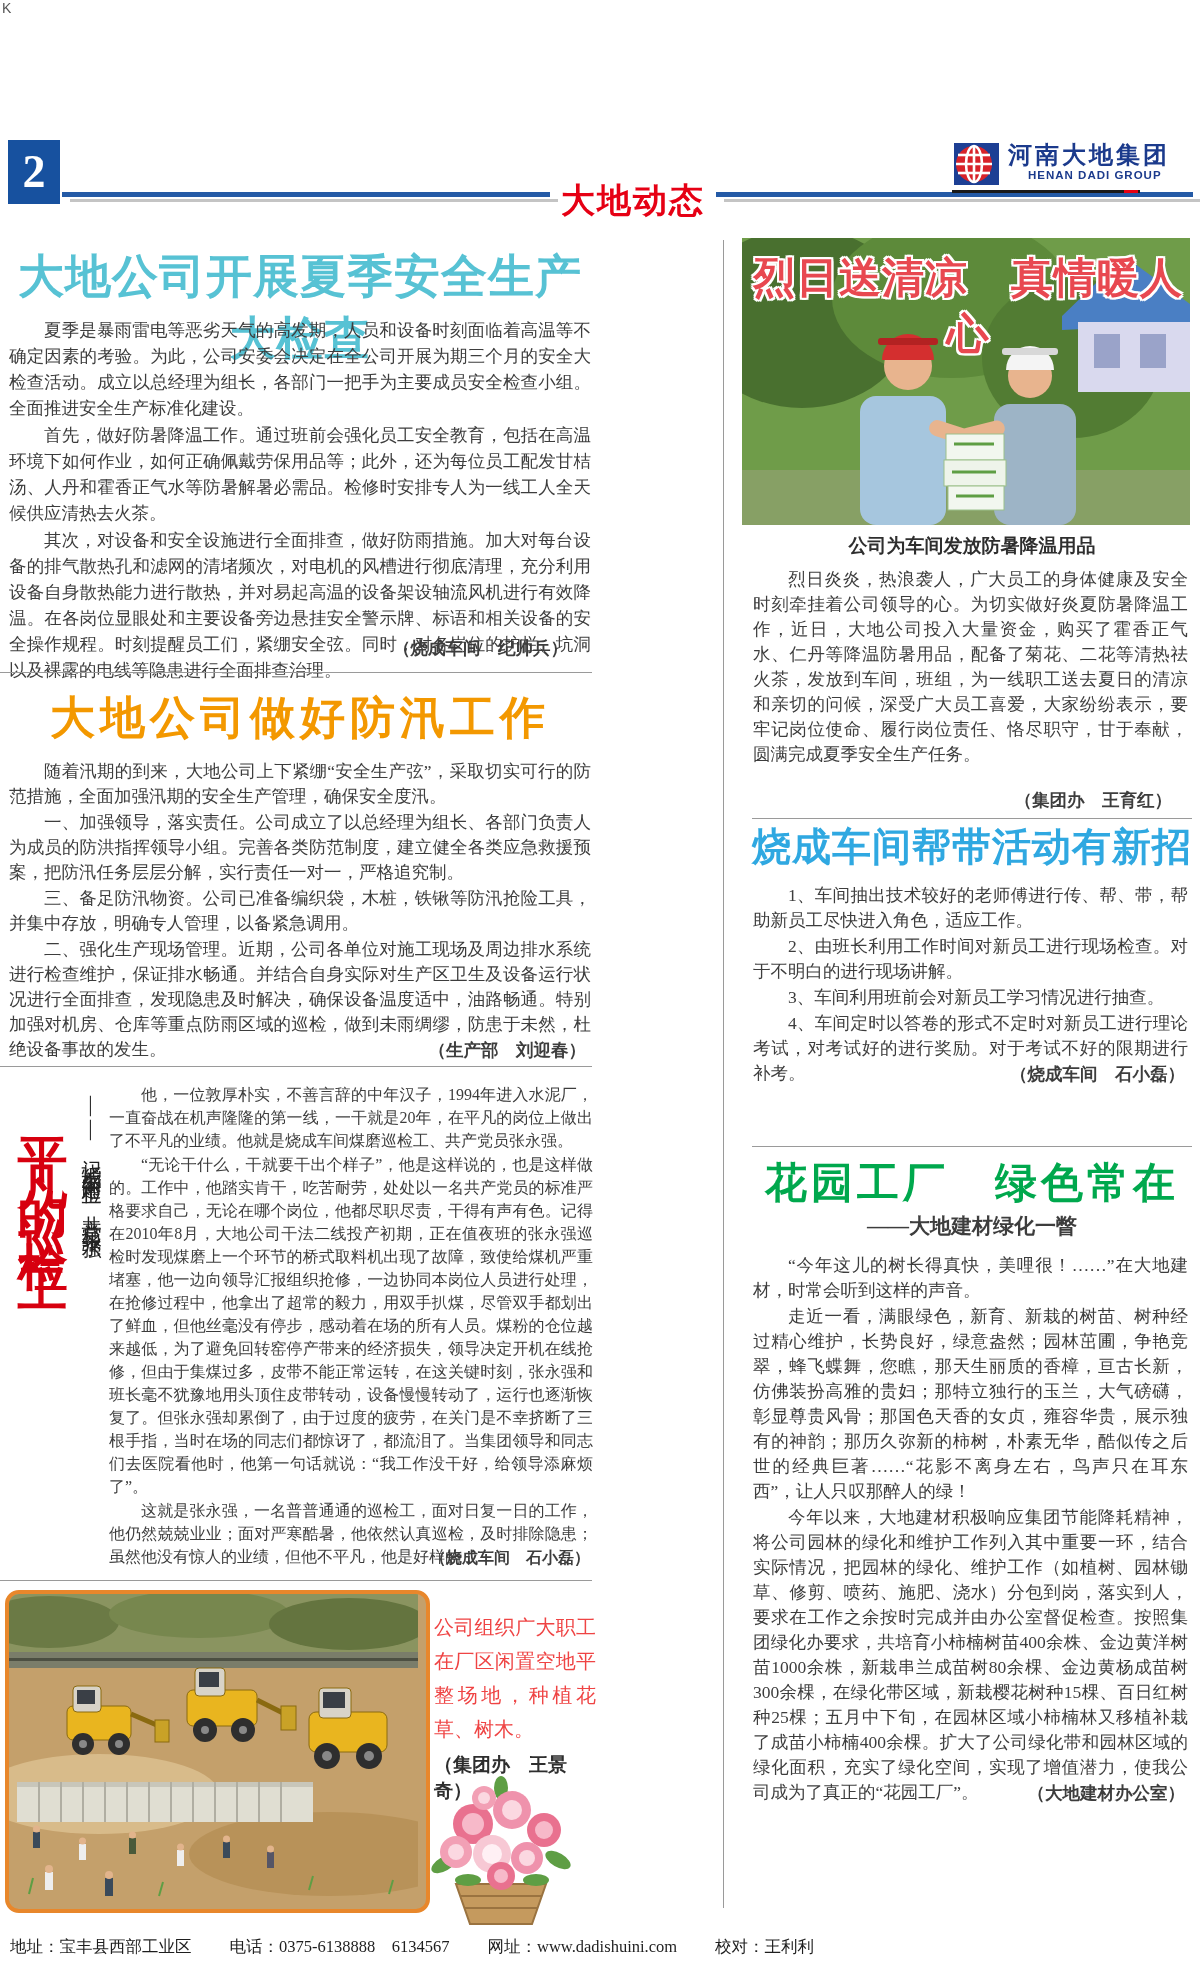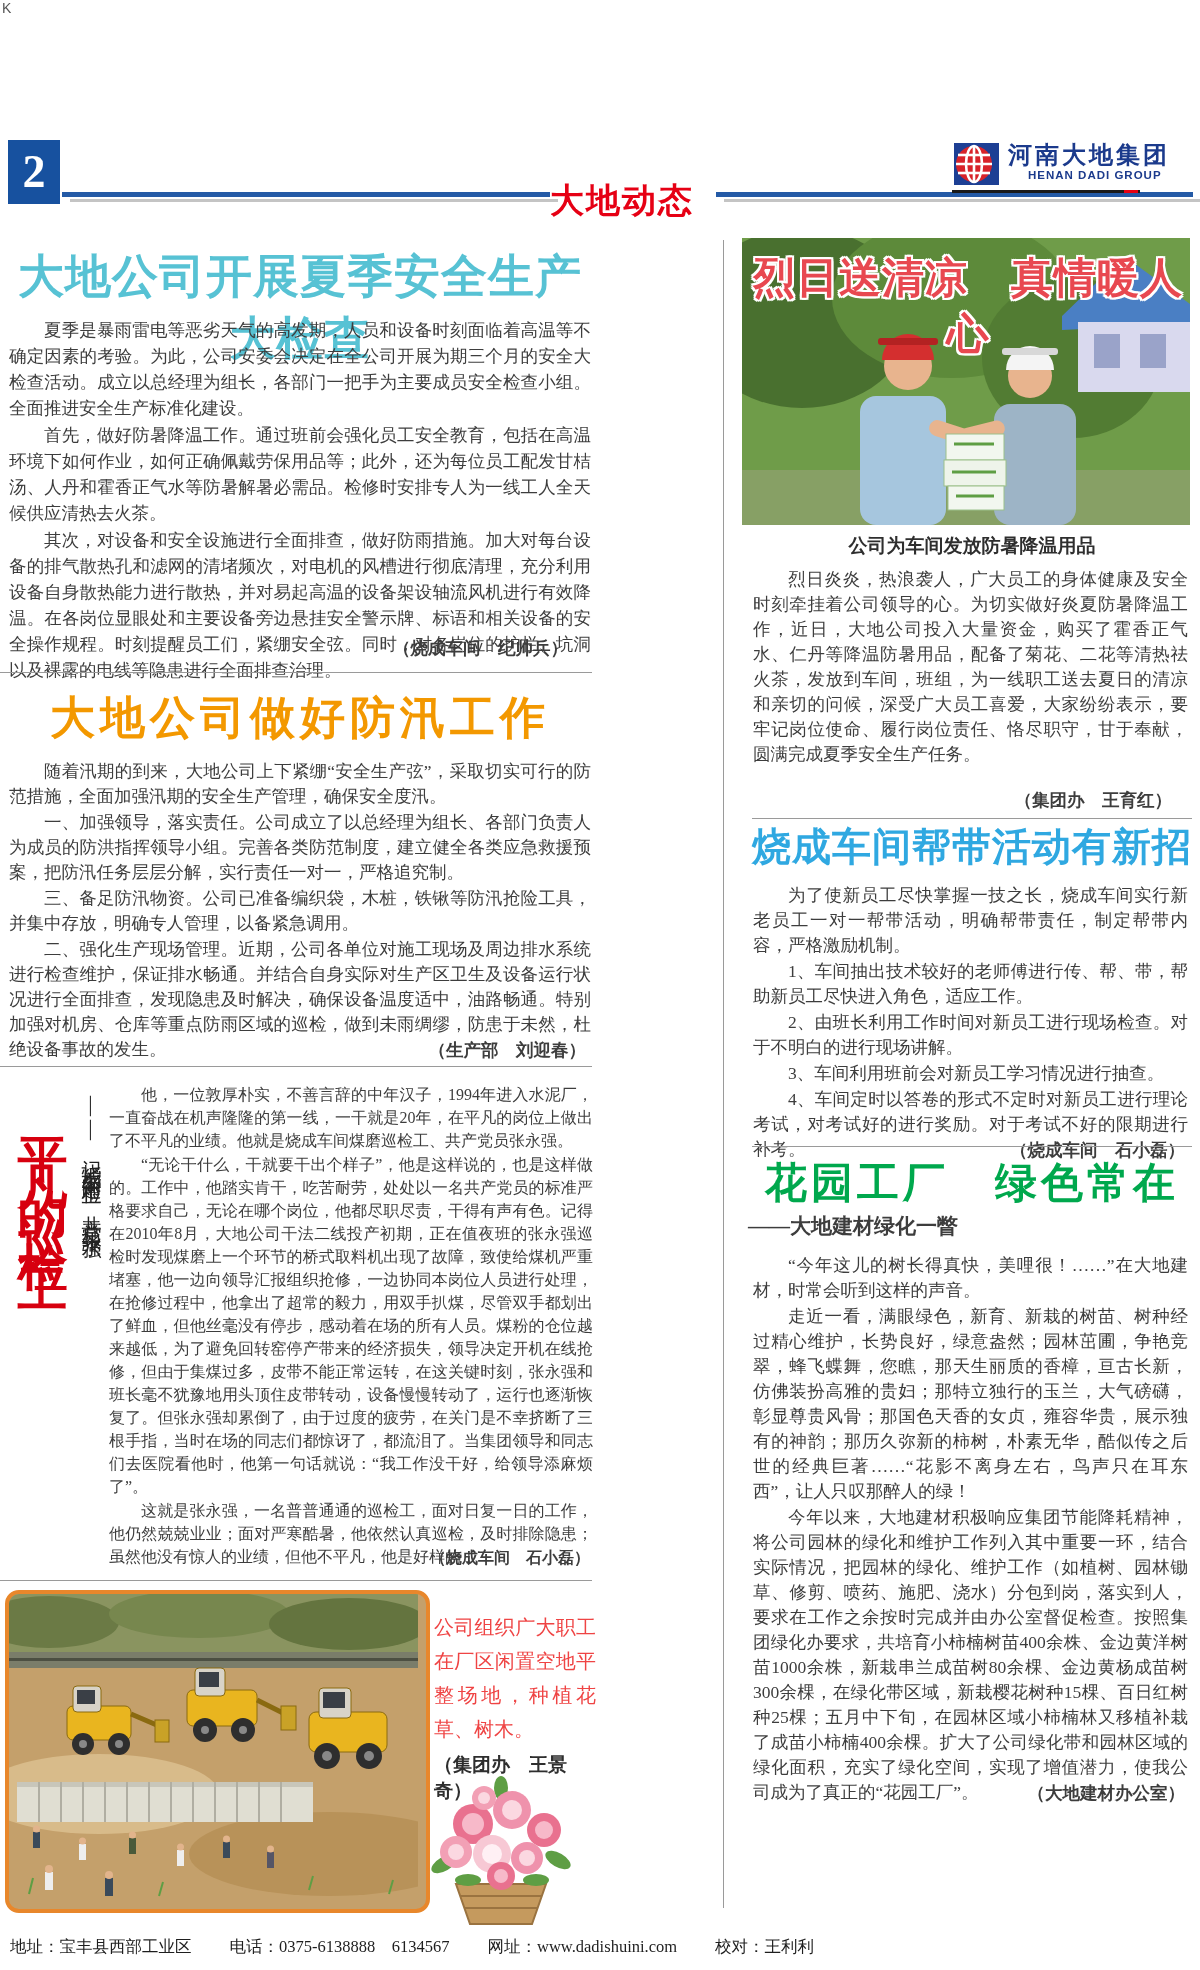--- a/index.html
+++ b/index.html
@@ -7,21 +7,21 @@
         font-family:"Liberation Serif",serif;color:#3d3d3d;}
   .abs{position:absolute;}
   
   #corner-k{left:2px;top:0;font:14px "Liberation Sans",sans-serif;color:#555;}
   #pagenum{left:8px;top:140px;width:52px;height:64px;background:#17519F;}
   #pagenum span{display:block;text-align:center;font:bold 46px/64px "Liberation Serif",serif;color:#fff;}
   .rule{height:5px;background:#245AA6;}
   .rule .gray{position:absolute;left:8px;top:7px;width:100%;height:3px;background:#C4C4C4;}
   #rule-left{left:62px;top:192px;width:488px;}
   #rule-right{left:716px;top:192px;width:477px;}
-  #section-title{left:550px;top:178px;width:166px;text-align:left;
+  #section-title{left:550px;top:178px;width:166px;text-align:center;
       font:bold 34px "Liberation Sans",sans-serif;color:#E60014;letter-spacing:2px;}
   #logo{left:952px;top:142px;display:flex;align-items:flex-start;gap:8px;}
   #logo .cn{font:bold 24px/26px "Liberation Sans",sans-serif;color:#1B3A8C;letter-spacing:3px;}
   #logo .en{font:bold 11.5px/14px "Liberation Sans",sans-serif;color:#1B3A8C;letter-spacing:1px;padding-left:20px;}
   #logo-underline{left:952px;top:190px;width:188px;height:3px;background:#1a1a1a;}
   #logo-reddash{left:1124px;top:190px;width:14px;height:3px;background:#E60012;}
   
   .hdiv{height:1px;background:#9a9a9a;}
   .vdiv{width:1px;background:#9a9a9a;}
   
@@ -30,21 +30,21 @@
   #t-flood{left:8px;top:688px;width:584px;text-align:center;
       font:bold 45px "Liberation Sans",sans-serif;color:#F39800;letter-spacing:5px;}
   #t-cool{left:750px;top:250px;width:436px;text-align:center;
       font:900 42px "Liberation Sans",sans-serif;color:#E84850;letter-spacing:1px;
       text-shadow:2px 0 0 #fff,-2px 0 0 #fff,0 2px 0 #fff,0 -2px 0 #fff,
                   2px 2px 0 #fff,-2px -2px 0 #fff,2px -2px 0 #fff,-2px 2px 0 #fff;z-index:5;}
   #t-mentor{left:748px;top:820px;width:448px;text-align:center;
       font:bold 39px "Liberation Sans",sans-serif;color:#2FA8E1;letter-spacing:1px;}
   #t-garden{left:748px;top:1155px;width:448px;text-align:center;
       font:bold 42px "Liberation Sans",sans-serif;color:#00A84D;letter-spacing:4px;}
-  #t-garden-sub{left:748px;top:1212px;width:448px;text-align:left;
+  #t-garden-sub{left:748px;top:1212px;width:448px;text-align:center;
       font:bold 21px "Liberation Serif",serif;color:#3d3d3d;}
   
   .body-text{font:17.5px/26px "Liberation Serif",serif;color:#3d3d3d;text-align:justify;}
   .body-text p{margin:1px;text-indent:2em;}
   .lh25{line-height:25px;}
   .byline{font-weight:bold;text-align:right;color:#3d3d3d;font-size:17.5px;}
   .byline-inline{margin-top:-25px;}
   
   #insp-title{left:10px;top:1098px;height:500px;writing-mode:vertical-rl;
       font:bold 50px "Liberation Serif",serif;color:#D7000F;letter-spacing:26px;}
@@ -320,21 +320,20 @@
   </div>
   <div class="abs" id="photo-right-caption">公司为车间发放防暑降温用品</div>
   <div class="abs body-text lh25" style="left:752px;top:566px;width:437px;">
     <p>烈日炎炎，热浪袭人，广大员工的身体健康及安全时刻牵挂着公司领导的心。为切实做好炎夏防暑降温工作，近日，大地公司投入大量资金，购买了霍香正气水、仁丹等降温防暑用品，配备了菊花、二花等清热祛火茶，发放到车间，班组，为一线职工送去夏日的清凉和亲切的问候，深受广大员工喜爱，大家纷纷表示，要牢记岗位使命、履行岗位责任、恪尽职守，甘于奉献，圆满完成夏季安全生产任务。</p>
   </div>
   <div class="abs byline" style="left:752px;top:788px;width:420px;">（集团办　王育红）</div>
   <div class="abs hdiv" style="left:752px;top:818px;width:440px;"></div>
 
   <div class="abs" id="t-mentor">烧成车间帮带活动有新招</div>
   <div class="abs body-text lh25" style="left:752px;top:882px;width:437px;">
-    <p>为了使新员工尽快掌握一技之长，烧成车间实行新老员工一对一帮带活动，明确帮带责任，制定帮带内容，严格激励机制。</p>
     <p>1、车间抽出技术较好的老师傅进行传、帮、带，帮助新员工尽快进入角色，适应工作。</p>
     <p>2、由班长利用工作时间对新员工进行现场检查。对于不明白的进行现场讲解。</p>
     <p>3、车间利用班前会对新员工学习情况进行抽查。</p>
     <p>4、车间定时以答卷的形式不定时对新员工进行理论考试，对考试好的进行奖励。对于考试不好的限期进行补考。</p>
     <div class="byline byline-inline" style="padding-right:4px;">（烧成车间　石小磊）</div>
   </div>
   <div class="abs hdiv" style="left:752px;top:1146px;width:440px;"></div>
 
   <div class="abs" id="t-garden">花园工厂　绿色常在</div>
   <div class="abs" id="t-garden-sub">——大地建材绿化一瞥</div>

